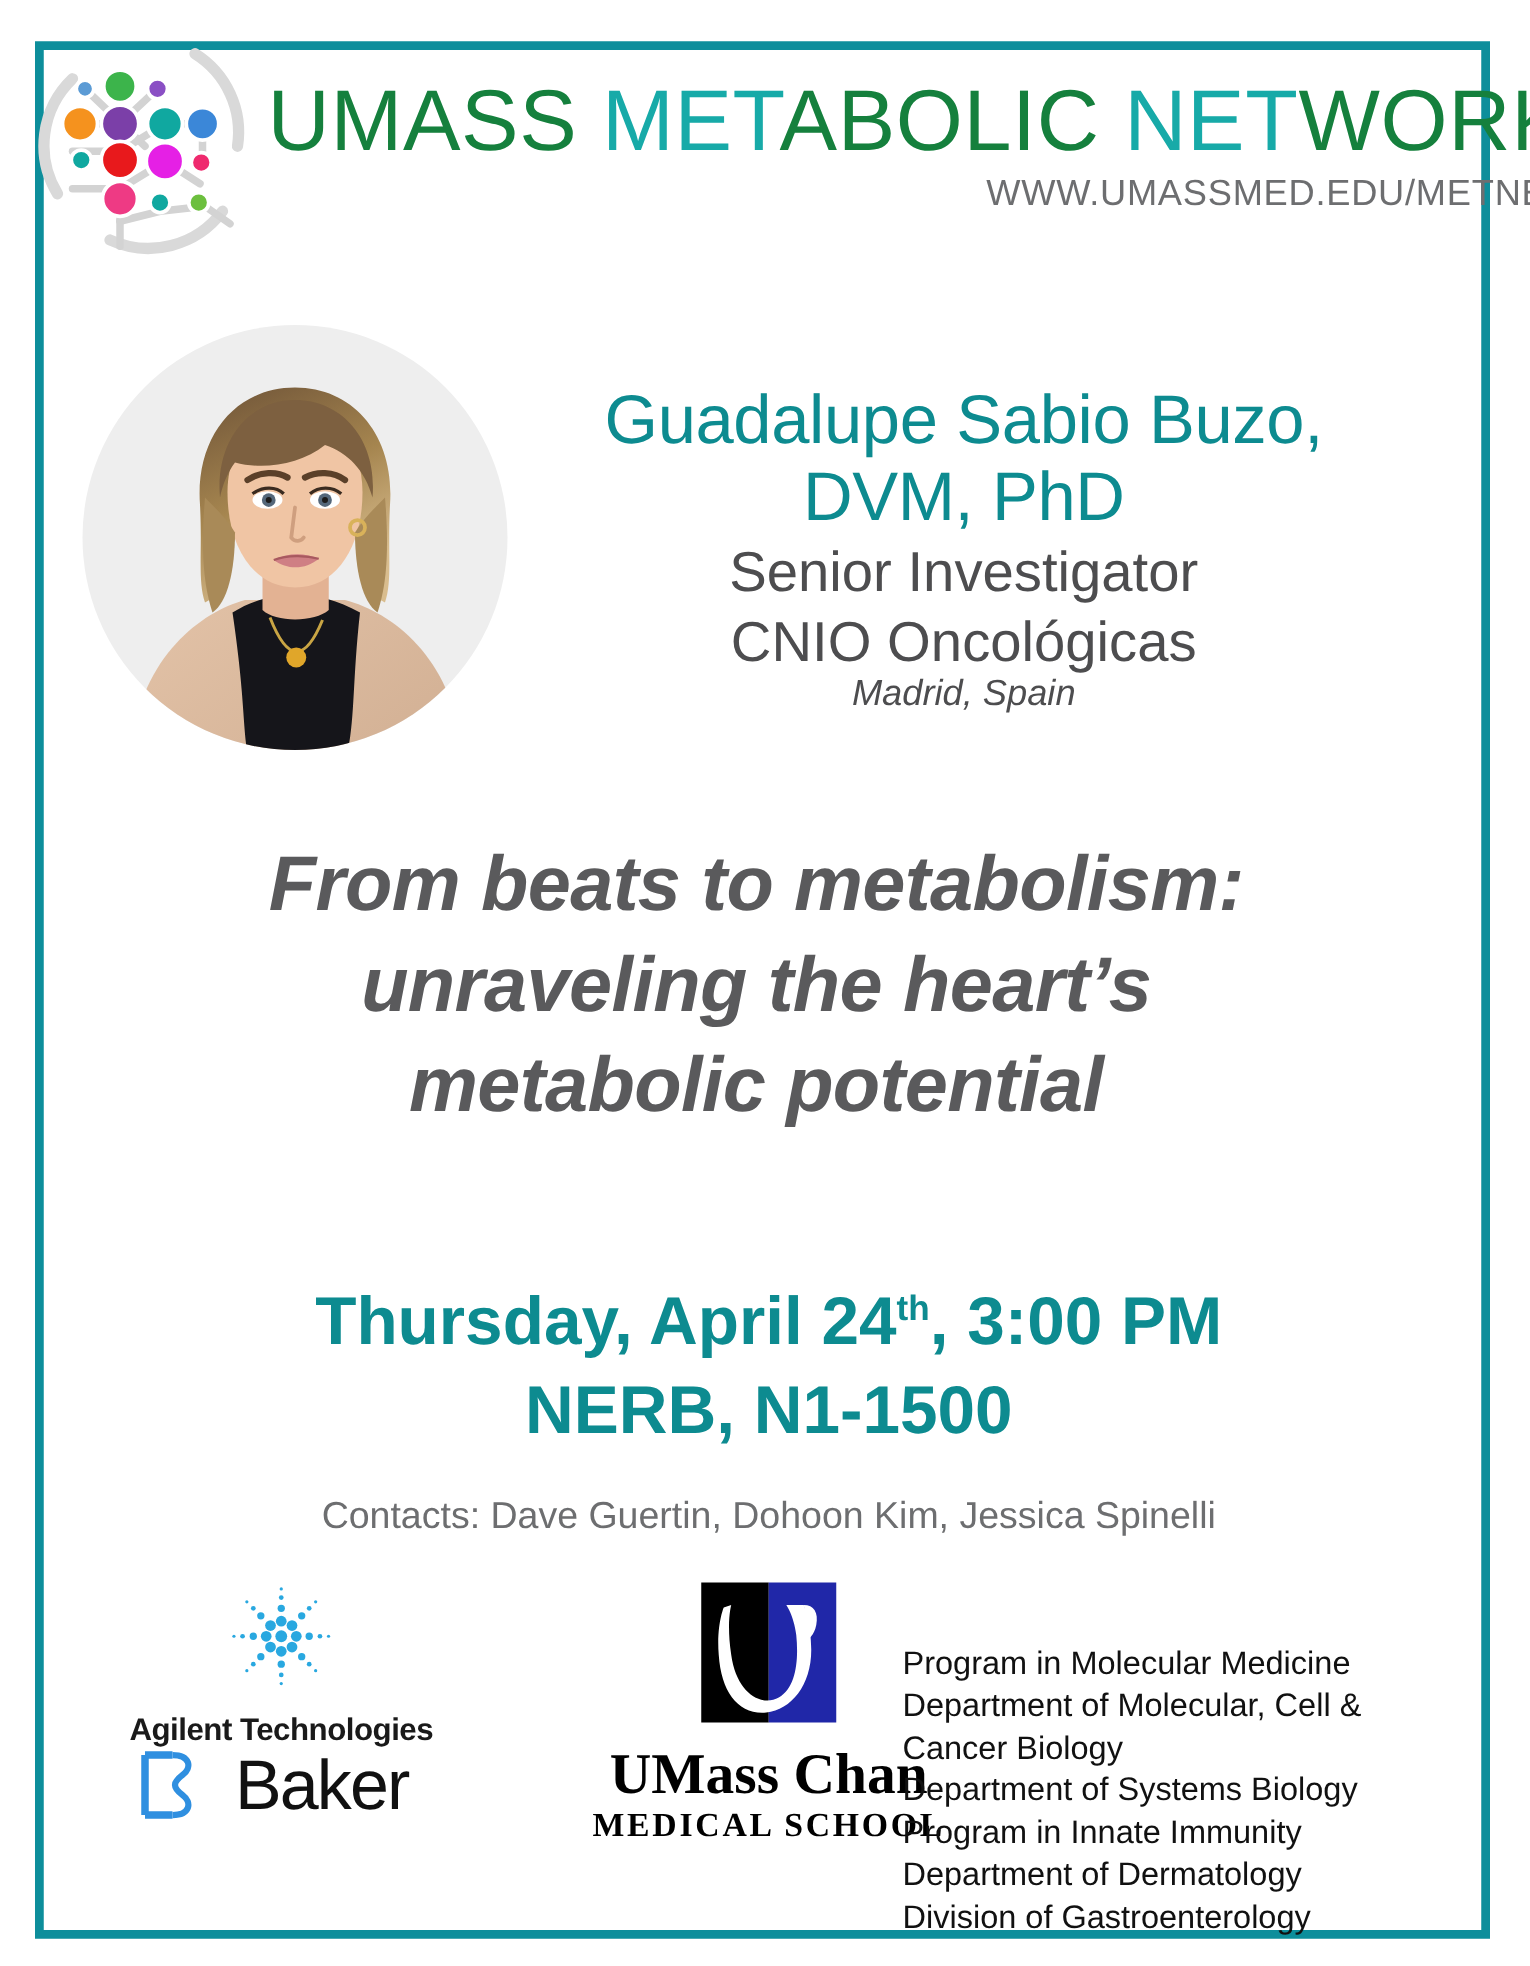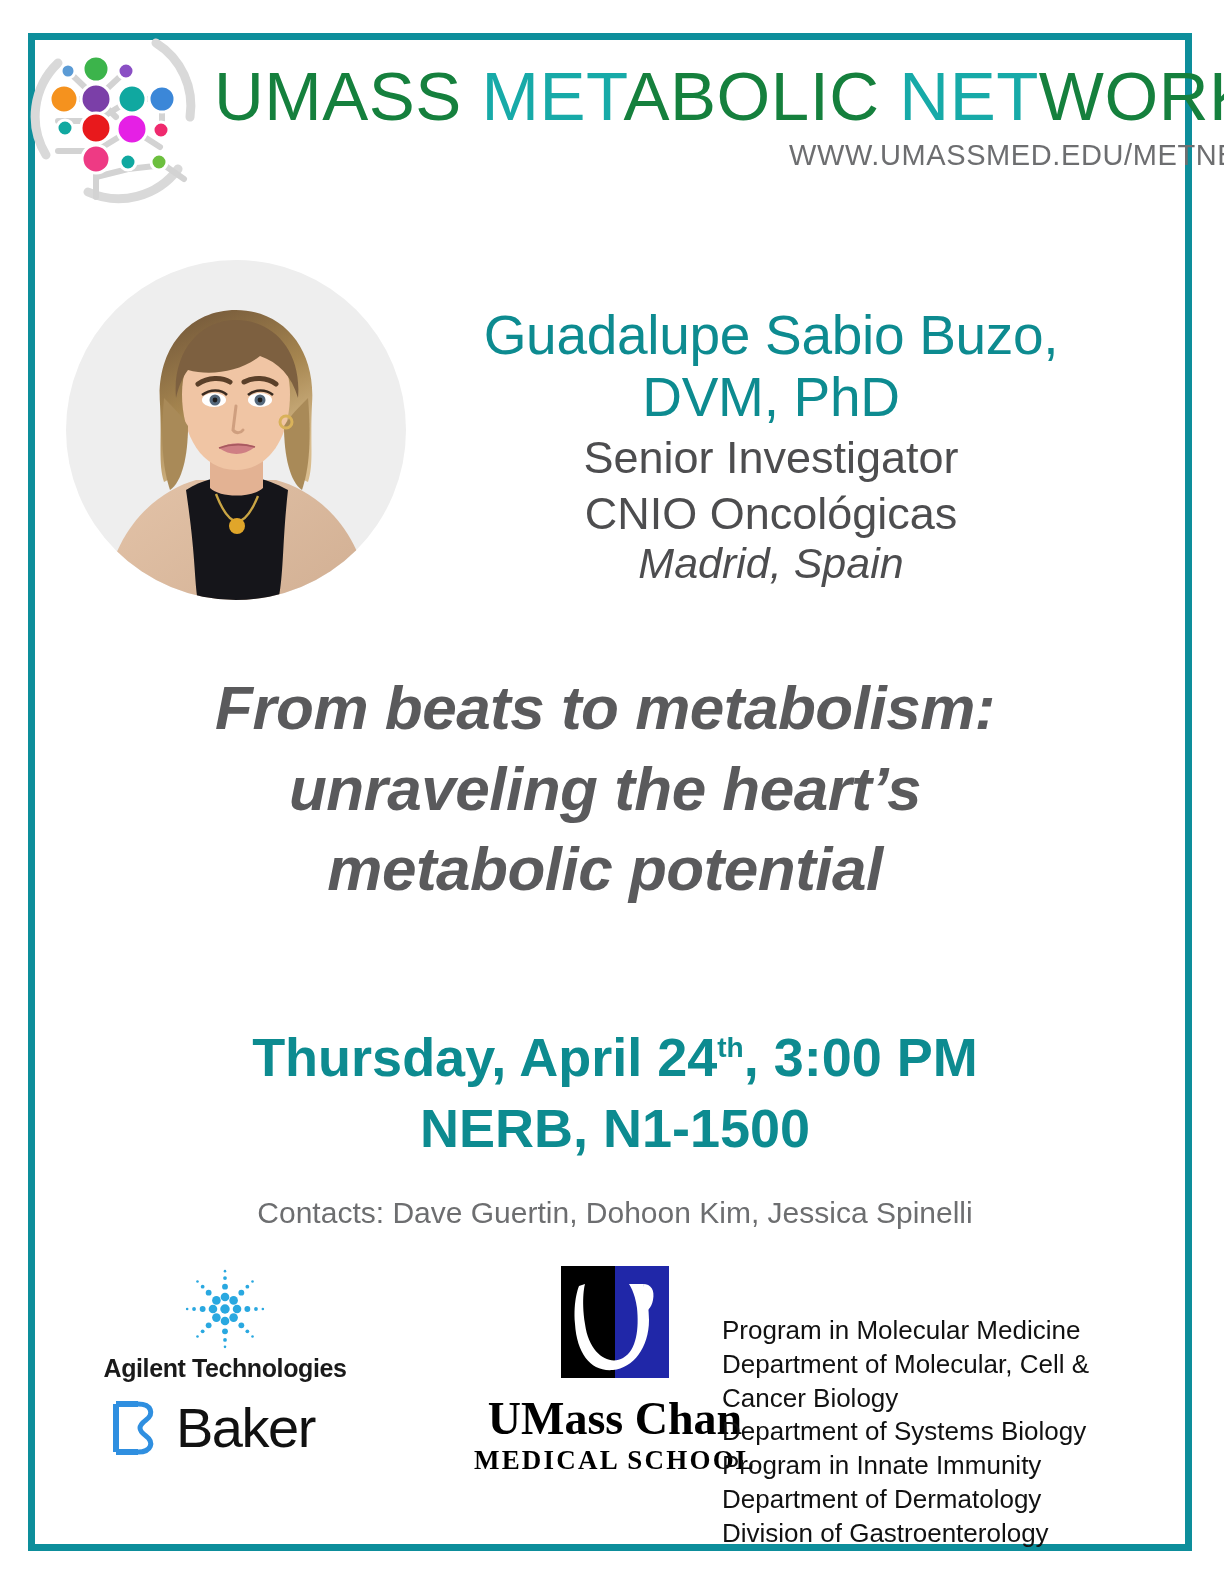--- a/index.html
+++ b/index.html
@@ -89,21 +89,21 @@
   }
   .speaker-role {
     color: #4d4d4f;
     font-size: 45px;
     line-height: 1.14;
     font-weight: 400;
     margin-top: 4px;
   }
   .speaker-loc {
     color: #4d4d4f;
-    font-size: 43px;
+    font-size: 29px;
     font-style: italic;
     line-height: 1.14;
     font-weight: 400;
   }
 
   
   .talk-title {
     position: absolute;
     left: 80px; top: 668px;
     width: 1050px;
@@ -146,26 +146,26 @@
     width: 1100px; height: 270px;
   }
 
   .agilent-block {
     position: absolute; left: 35px; top: 8px;
     width: 260px; text-align: center;
   }
   .agilent-mark { width: 86px; height: 86px; display: block; margin: 0 auto; }
   .agilent-name {
     font-size: 25px; font-weight: bold; color: #1a1a1a;
-    letter-spacing: -0.4px; margin-top: 2px;
+    letter-spacing: -0.4px; margin-top: 18px;
   }
 
   .baker-block {
     position: absolute; left: 48px; top: 140px;
-    display: flex; align-items: center; gap: 8px;
+    display: flex; align-items: center; gap: 20px;
   }
   .baker-mark { width: 60px; height: 60px; display: block; }
   .baker-name {
     font-size: 56px; font-weight: 500; color: #111111;
     letter-spacing: -1.5px; line-height: 1;
   }
 
   .umass-block {
     position: absolute; left: 400px; top: 4px;
     width: 310px; text-align: center;

